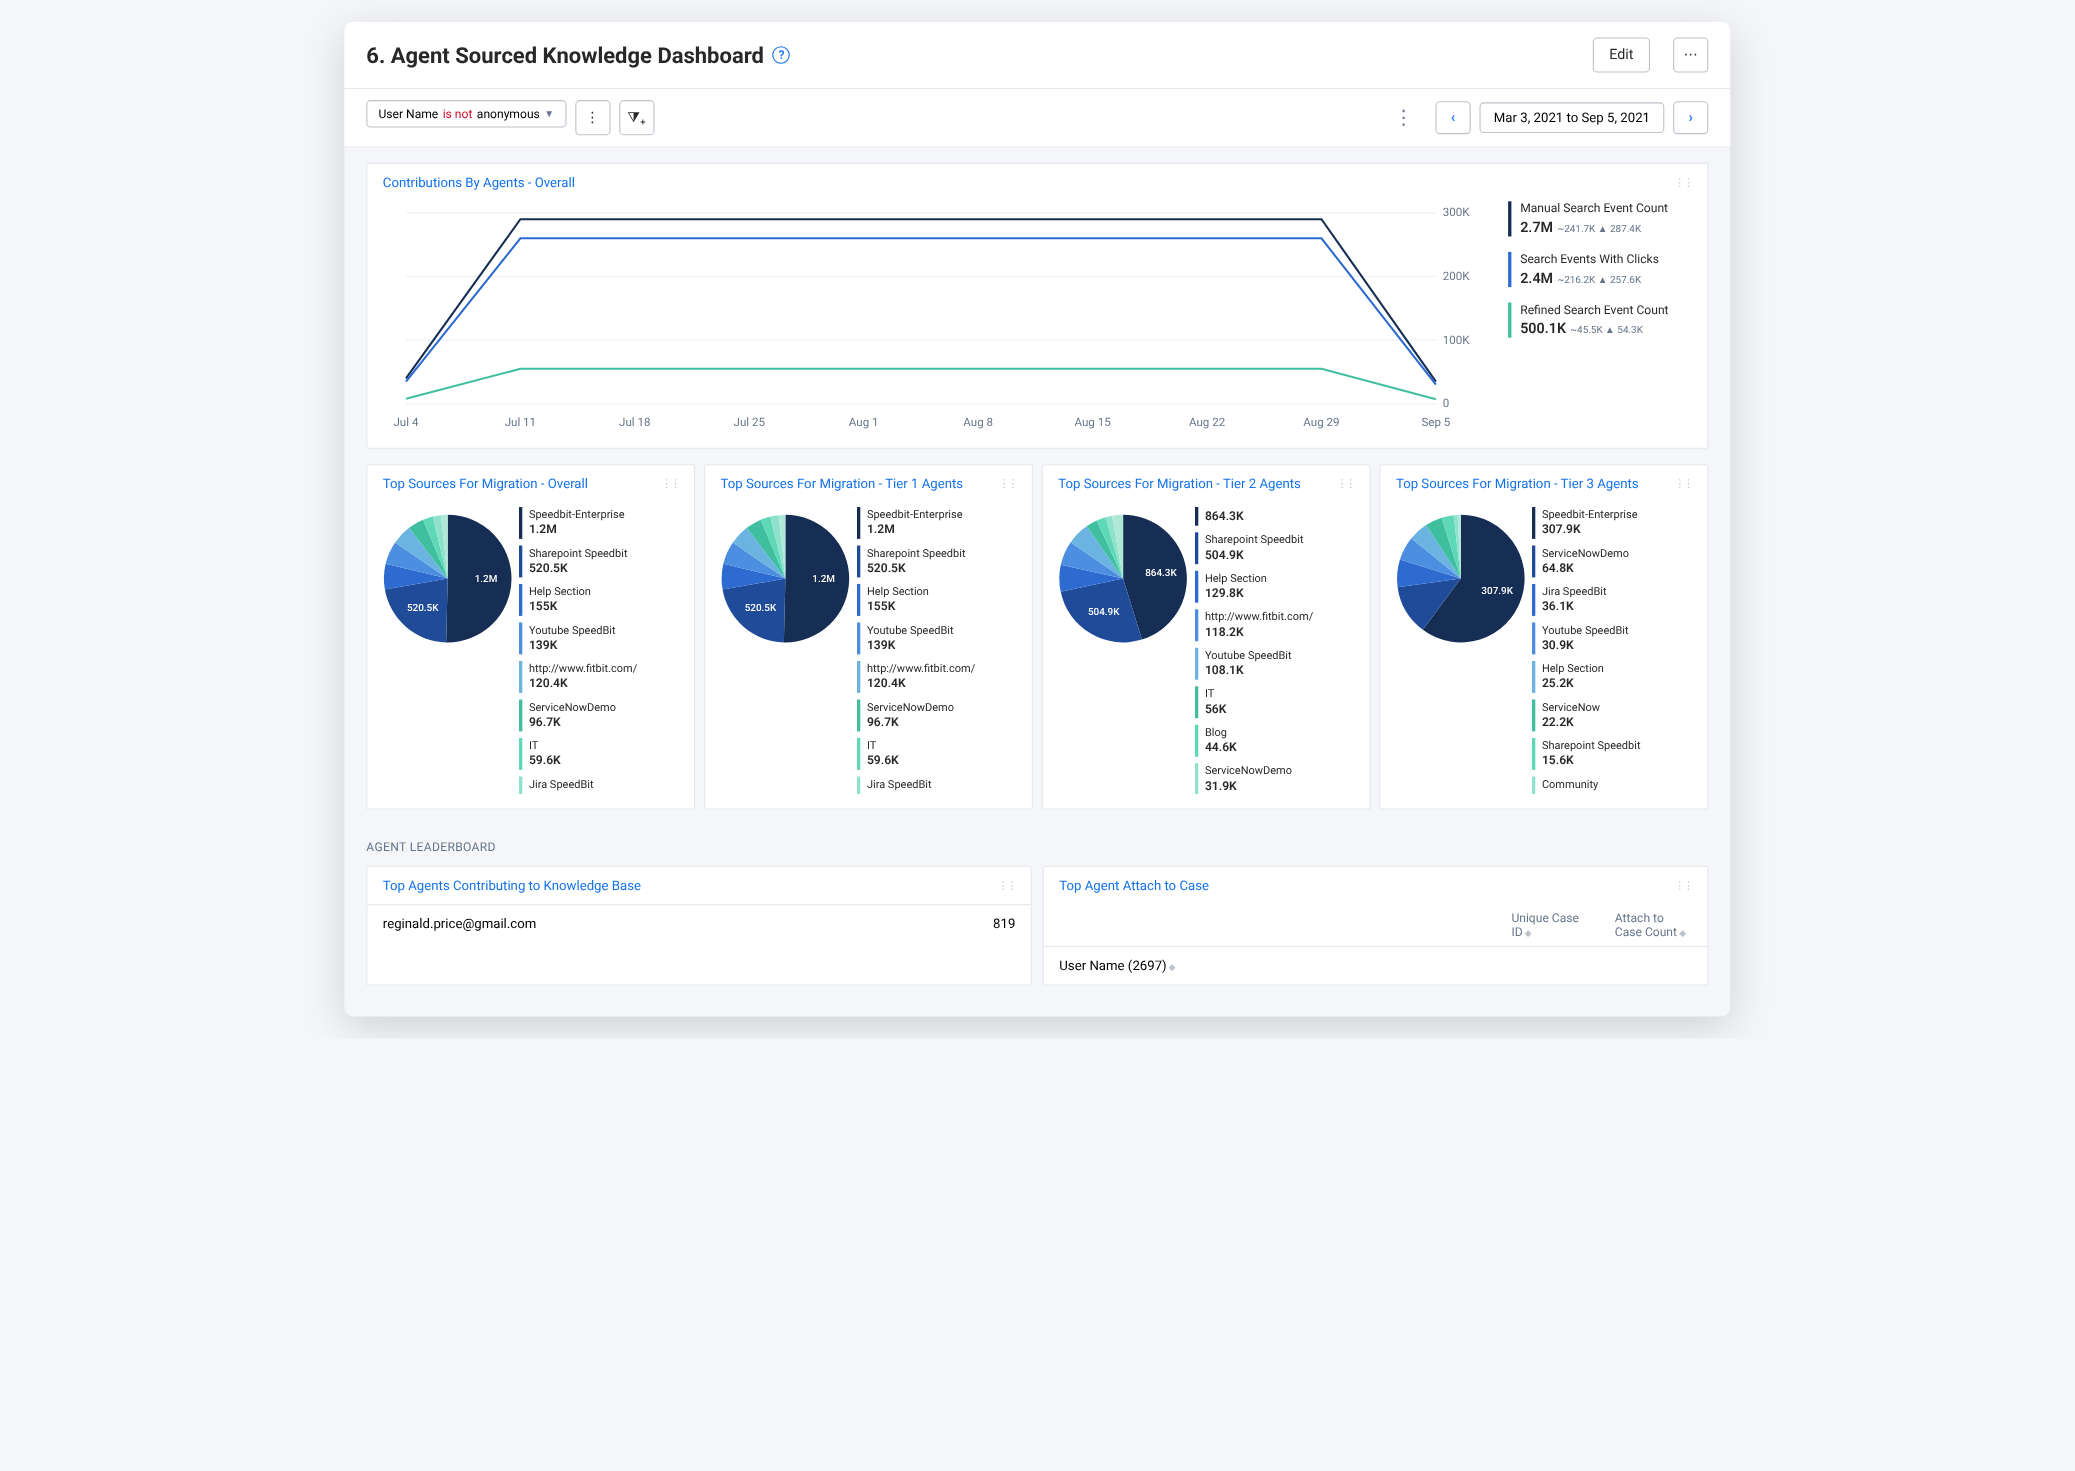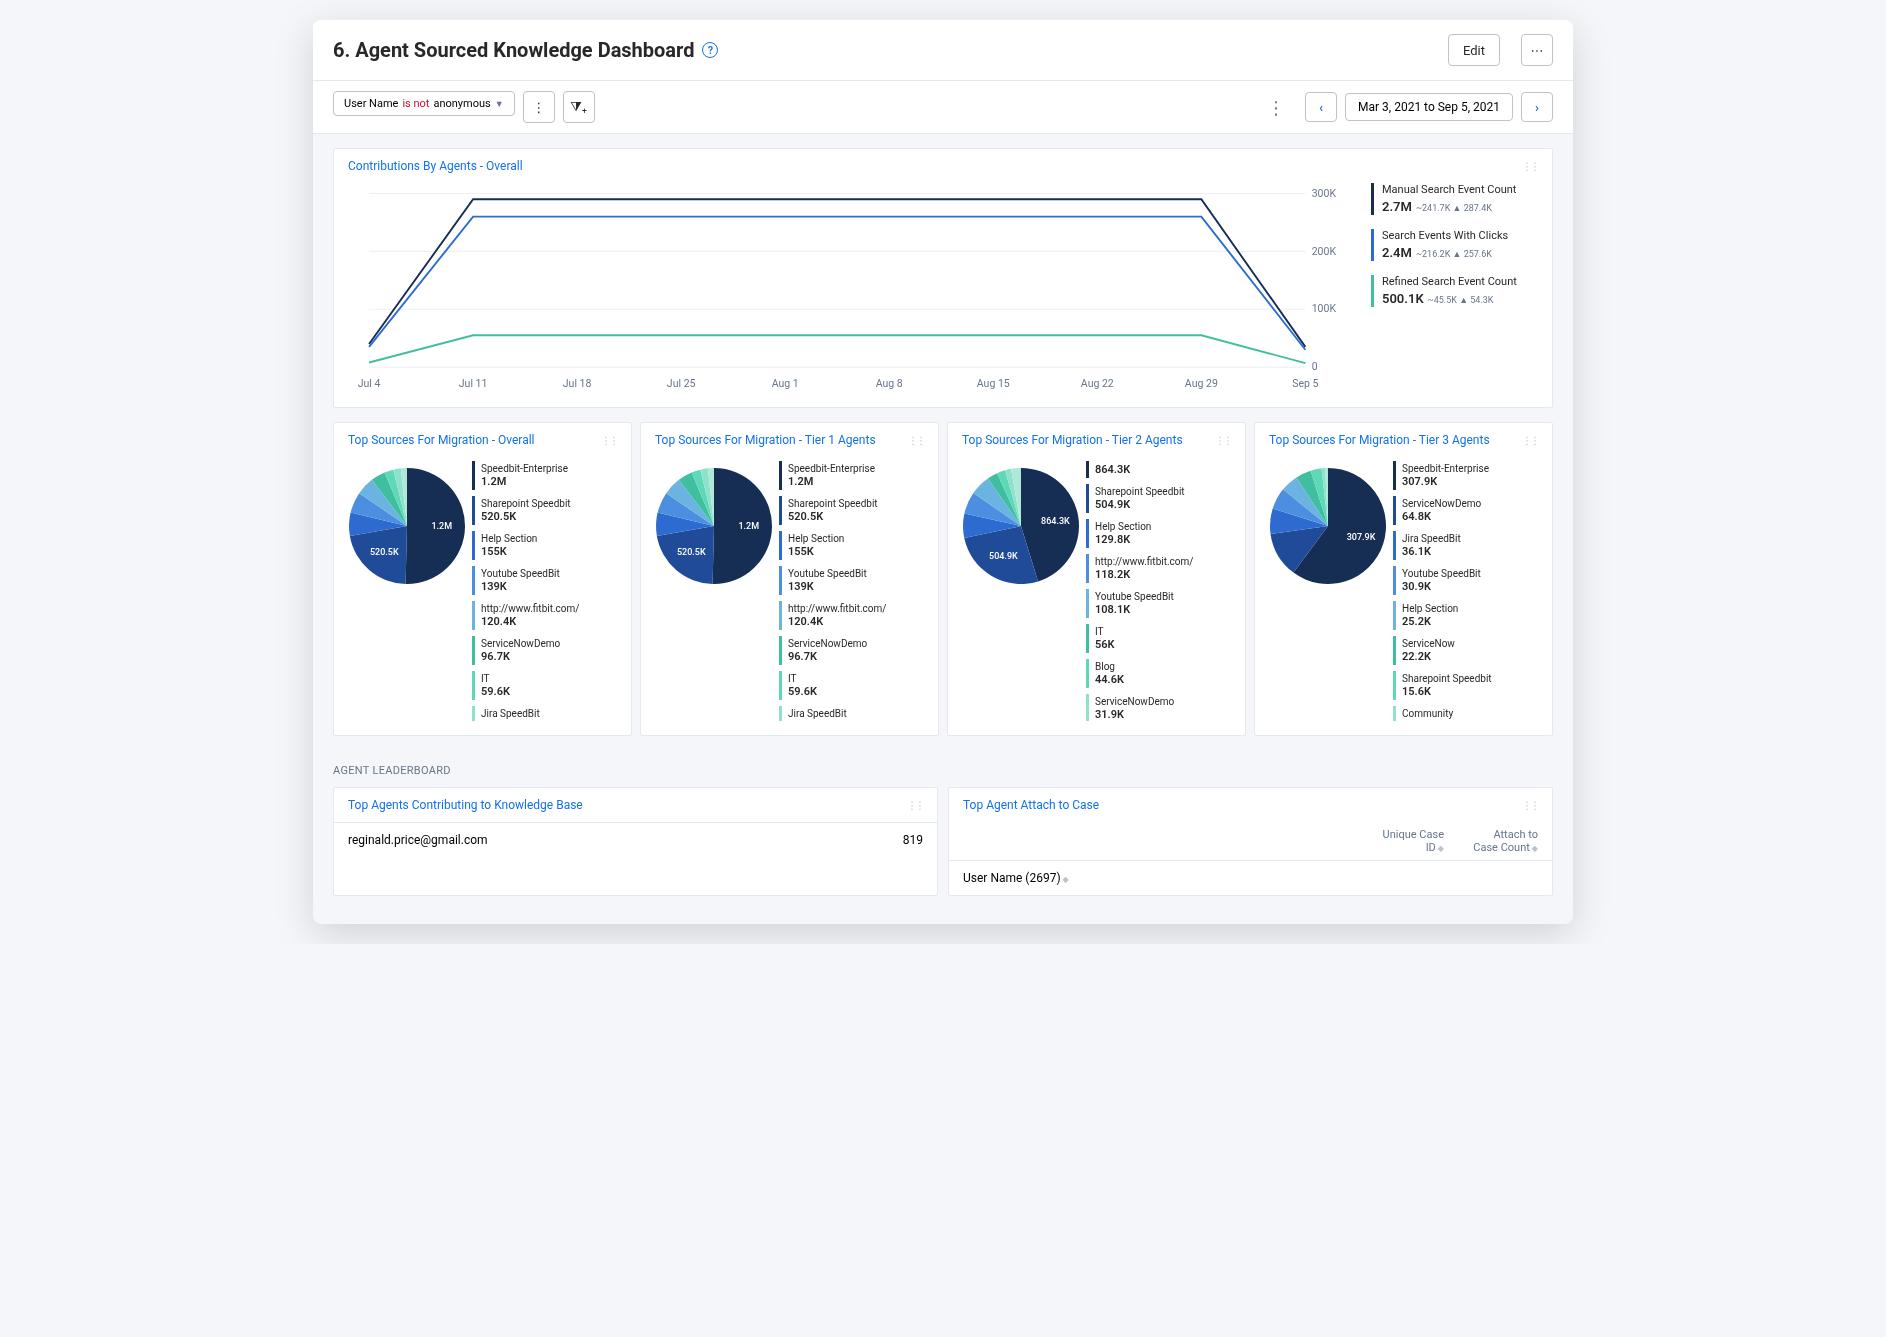--- a/index.html
+++ b/index.html
@@ -39,21 +39,21 @@
 .pie-body{display:flex;padding:4px 8px 14px}
 .pie-svg{width:130px;height:130px;flex-shrink:0}
 .pie-leg{flex:1;overflow-y:auto;max-height:260px;padding-right:4px;position:relative}
 .pie-leg::-webkit-scrollbar{width:6px}
 .pie-leg::-webkit-scrollbar-thumb{background:#bcc3ca;border-radius:3px}
 .pl-item{border-left:3px solid;padding:2px 0 2px 6px;margin-bottom:6px}
 .pl-name{font-size:10px;color:#282829;line-height:1.2}
 .pl-val{font-size:11px;font-weight:600;color:#282829}
 .tbl-row{display:flex;justify-content:space-between;padding:10px 14px;border-top:1px solid #e5e8ec;font-size:12px}
 .th-row{display:flex;justify-content:flex-end;padding:6px 14px;gap:24px}
-.th{font-size:11px;color:#67768b;text-align:right;max-width:70px}
+.th{font-size:11px;color:#67768b;text-align:left;max-width:70px}
 .sort-ic{font-size:8px;color:#bcc3ca;margin-left:2px}
 .axis-txt{font-size:10px;fill:#67768b}
 .pie-lbl{font-size:9px;fill:#fff;font-weight:500}
 </style>
 </head>
 <body>
 
 <div class="dashboard">
   <div class="hdr">
     <div class="hdr-l">

